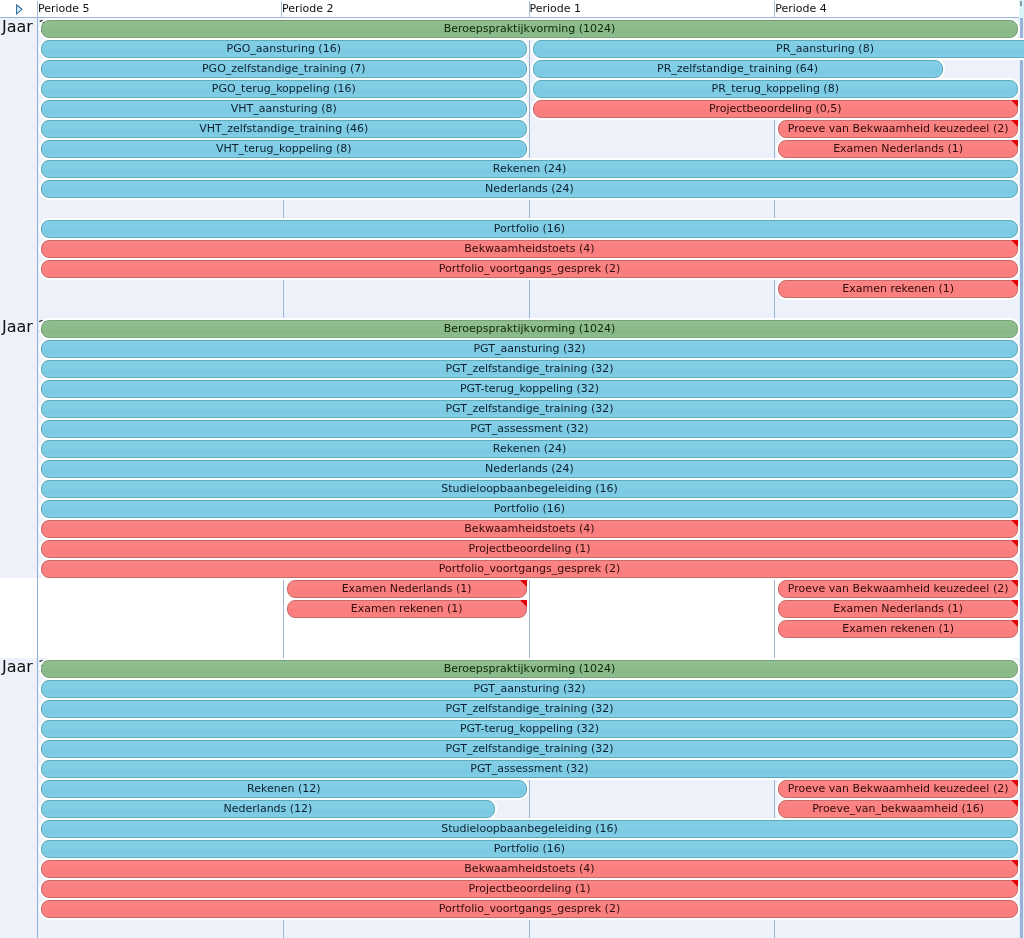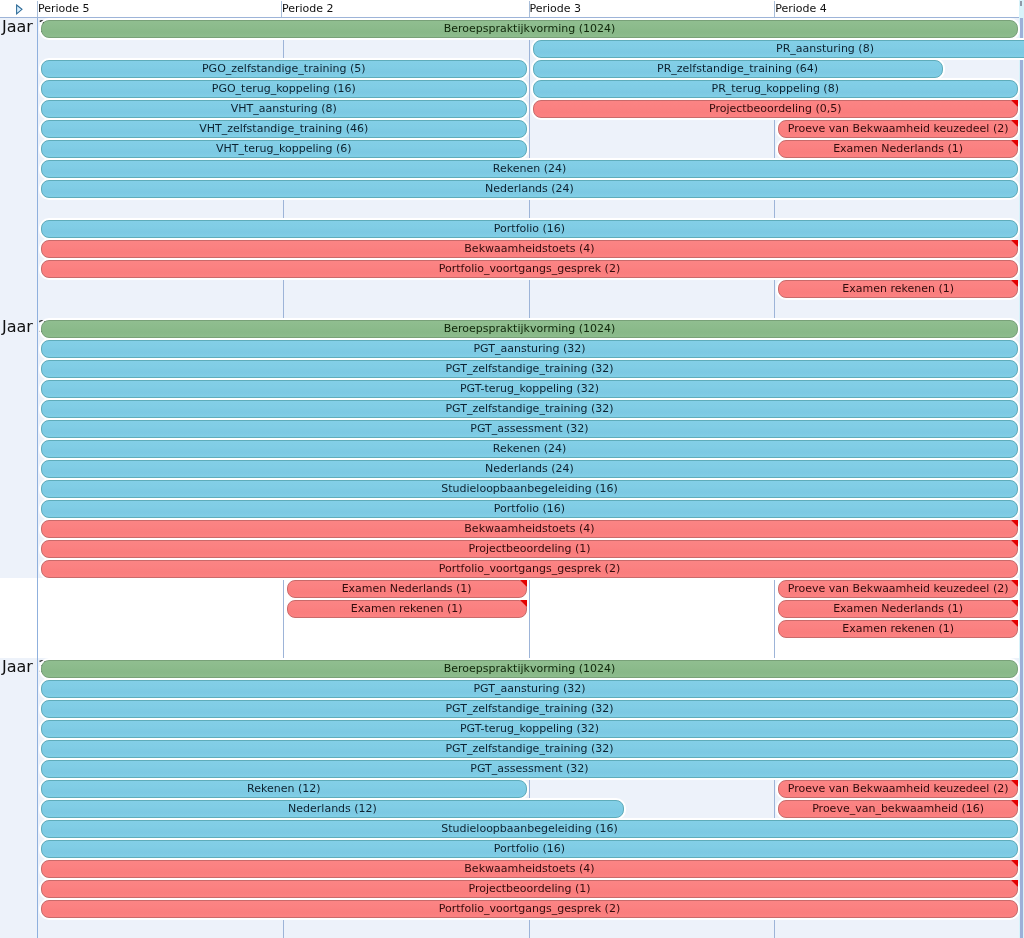--- a/index.html
+++ b/index.html
@@ -46,21 +46,21 @@
 <div class="gantt">
   <div class="hdr" id="timeline-header">
     <div class="hdr-endline"></div>
     <div class="hdr-rightpane"></div>
     <div class="scroll-nub"></div>
     <svg class="hdr-expand" viewBox="0 0 14 14">
       <path d="M2.6 3.0 L8.0 7.3 L2.6 11.9 Z" fill="#d9efff" stroke="#2d6a97" stroke-width="1.05" stroke-linejoin="miter"></path>
     </svg>
   <div class="hdr-cell" style="left: 37px; width: 245.75px;">Periode 5</div>
       <div class="hdr-cell" style="left: 281px; width: 246px;">Periode 2</div>
-      <div class="hdr-cell" style="left: 528.5px; width: 245.75px;">Periode 3</div>
+      <div class="hdr-cell" style="left: 528.5px; width: 245.75px;">Periode 1</div>
       <div class="hdr-cell" style="left: 774.25px; width: 245.75px;">Periode 4</div>
     </div>
   <div class="body" id="gantt-body">
       <div class="rowbg" style="top: 0px; background: rgb(237, 242, 250);"></div>
       <div class="rowbg" style="top: 20px; background: rgb(237, 242, 250);"></div>
       <div class="rowbg" style="top: 40px; background: rgb(237, 242, 250);"></div>
       <div class="rowbg" style="top: 60px; background: rgb(237, 242, 250);"></div>
       <div class="rowbg" style="top: 80px; background: rgb(237, 242, 250);"></div>
       <div class="rowbg" style="top: 100px; background: rgb(237, 242, 250);"></div>
       <div class="rowbg" style="top: 120px; background: rgb(237, 242, 250);"></div>
@@ -104,30 +104,31 @@
       <div class="rowbg" style="top: 880px; background: rgb(237, 242, 250);"></div>
       <div class="rowbg" style="top: 900px; background: rgb(237, 242, 250);"></div>
       <div class="leftline" style="top: 0px; height: 920px;"></div>
       <div class="vline" style="left: 282.75px; top: 0px; height: 920px;"></div>
       <div class="vline" style="left: 528.5px; top: 0px; height: 920px;"></div>
       <div class="vline" style="left: 774.25px; top: 0px; height: 920px;"></div>
       <div class="rightpane" style="top: 0px; height: 920px;"></div>
       <div class="vline" style="left: 1020px; width: 3px; top: 0px; height: 920px; background: rgb(157, 176, 216);"></div>
       <div class="yearlabel" style="top: -1px;">Jaar 1</div>
       <div class="bar green" style="left: 41px; top: 2px; width: 977px;"><span>Beroepspraktijkvorming (1024)</span></div>
+      <div class="bar blue" style="left: 41px; top: 22px; width: 485.5px;"><span>PGO_aansturing (16)</span></div>
       <div class="bar blue" style="left: 532.5px; top: 22px; width: 585px;"><span>PR_aansturing (8)</span></div>
-      <div class="bar blue" style="left: 41px; top: 42px; width: 485.5px;"><span>PGO_zelfstandige_training (5)</span></div>
+      <div class="bar blue" style="left: 41px; top: 42px; width: 485.5px;"><span>PGO_zelfstandige_training (7)</span></div>
       <div class="bar blue" style="left: 532.5px; top: 42px; width: 410px;"><span>PR_zelfstandige_training (64)</span></div>
       <div class="bar blue" style="left: 41px; top: 62px; width: 485.5px;"><span>PGO_terug_koppeling (16)</span></div>
       <div class="bar blue" style="left: 532.5px; top: 62px; width: 485.5px;"><span>PR_terug_koppeling (8)</span></div>
       <div class="bar blue" style="left: 41px; top: 82px; width: 485.5px;"><span>VHT_aansturing (8)</span></div>
       <div class="bar red" style="left: 532.5px; top: 82px; width: 485.5px;"><span>Projectbeoordeling (0,5)</span><span class="flag"></span></div>
       <div class="bar blue" style="left: 41px; top: 102px; width: 485.5px;"><span>VHT_zelfstandige_training (46)</span></div>
       <div class="bar red" style="left: 778.25px; top: 102px; width: 239.75px;"><span>Proeve van Bekwaamheid keuzedeel (2)</span><span class="flag"></span></div>
-      <div class="bar blue" style="left: 41px; top: 122px; width: 485.5px;"><span>VHT_terug_koppeling (6)</span></div>
+      <div class="bar blue" style="left: 41px; top: 122px; width: 485.5px;"><span>VHT_terug_koppeling (8)</span></div>
       <div class="bar red" style="left: 778.25px; top: 122px; width: 239.75px;"><span>Examen Nederlands (1)</span><span class="flag"></span></div>
       <div class="bar blue" style="left: 41px; top: 142px; width: 977px;"><span>Rekenen (24)</span></div>
       <div class="bar blue" style="left: 41px; top: 162px; width: 977px;"><span>Nederlands (24)</span></div>
       <div class="bar blue" style="left: 41px; top: 202px; width: 977px;"><span>Portfolio (16)</span></div>
       <div class="bar red" style="left: 41px; top: 222px; width: 977px;"><span>Bekwaamheidstoets (4)</span><span class="flag"></span></div>
       <div class="bar red" style="left: 41px; top: 242px; width: 977px;"><span>Portfolio_voortgangs_gesprek (2)</span></div>
       <div class="bar red" style="left: 778.25px; top: 262px; width: 239.75px;"><span>Examen rekenen (1)</span><span class="flag"></span></div>
       <div class="yearlabel" style="top: 299px;">Jaar 2</div>
       <div class="bar green" style="left: 41px; top: 302px; width: 977px;"><span>Beroepspraktijkvorming (1024)</span></div>
       <div class="bar blue" style="left: 41px; top: 322px; width: 977px;"><span>PGT_aansturing (32)</span></div>
@@ -149,21 +150,21 @@
       <div class="bar red" style="left: 778.25px; top: 602px; width: 239.75px;"><span>Examen rekenen (1)</span><span class="flag"></span></div>
       <div class="yearlabel" style="top: 639px;">Jaar 3</div>
       <div class="bar green" style="left: 41px; top: 642px; width: 977px;"><span>Beroepspraktijkvorming (1024)</span></div>
       <div class="bar blue" style="left: 41px; top: 662px; width: 977px;"><span>PGT_aansturing (32)</span></div>
       <div class="bar blue" style="left: 41px; top: 682px; width: 977px;"><span>PGT_zelfstandige_training (32)</span></div>
       <div class="bar blue" style="left: 41px; top: 702px; width: 977px;"><span>PGT-terug_koppeling (32)</span></div>
       <div class="bar blue" style="left: 41px; top: 722px; width: 977px;"><span>PGT_zelfstandige_training (32)</span></div>
       <div class="bar blue" style="left: 41px; top: 742px; width: 977px;"><span>PGT_assessment (32)</span></div>
       <div class="bar blue" style="left: 41px; top: 762px; width: 485.5px;"><span>Rekenen (12)</span></div>
       <div class="bar red" style="left: 778.25px; top: 762px; width: 239.75px;"><span>Proeve van Bekwaamheid keuzedeel (2)</span><span class="flag"></span></div>
-      <div class="bar blue" style="left: 41px; top: 782px; width: 583px;"><span>Nederlands (12)</span></div>
+      <div class="bar blue" style="left: 41px; top: 782px; width: 454px;"><span>Nederlands (12)</span></div>
       <div class="bar red" style="left: 778.25px; top: 782px; width: 239.75px;"><span>Proeve_van_bekwaamheid (16)</span><span class="flag"></span></div>
       <div class="bar blue" style="left: 41px; top: 802px; width: 977px;"><span>Studieloopbaanbegeleiding (16)</span></div>
       <div class="bar blue" style="left: 41px; top: 822px; width: 977px;"><span>Portfolio (16)</span></div>
       <div class="bar red" style="left: 41px; top: 842px; width: 977px;"><span>Bekwaamheidstoets (4)</span><span class="flag"></span></div>
       <div class="bar red" style="left: 41px; top: 862px; width: 977px;"><span>Projectbeoordeling (1)</span><span class="flag"></span></div>
       <div class="bar red" style="left: 41px; top: 882px; width: 977px;"><span>Portfolio_voortgangs_gesprek (2)</span></div>
     </div>
 </div>
 
 </body></html>

